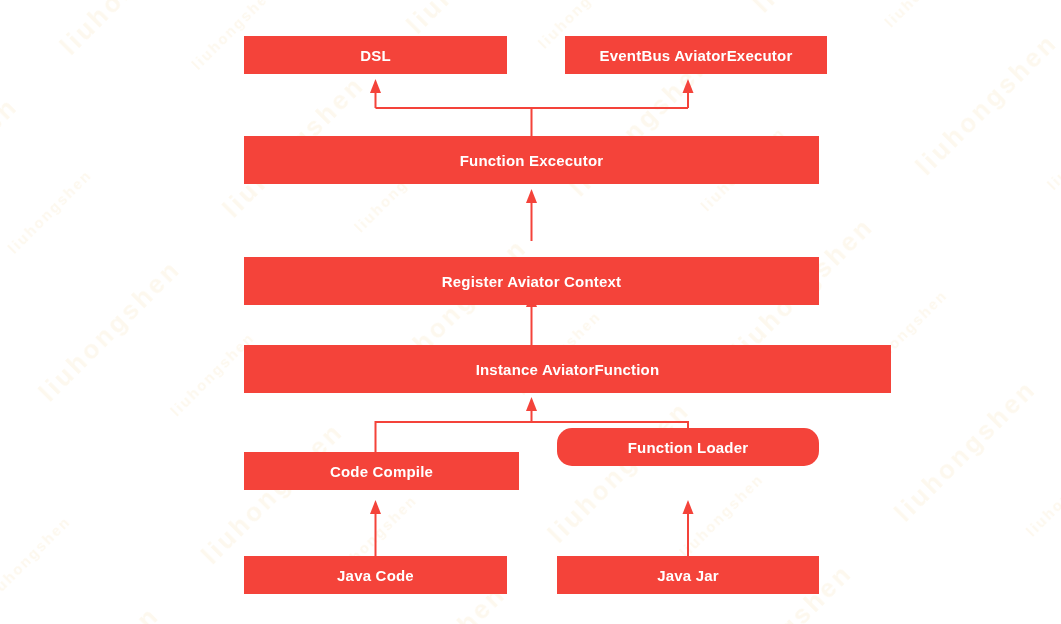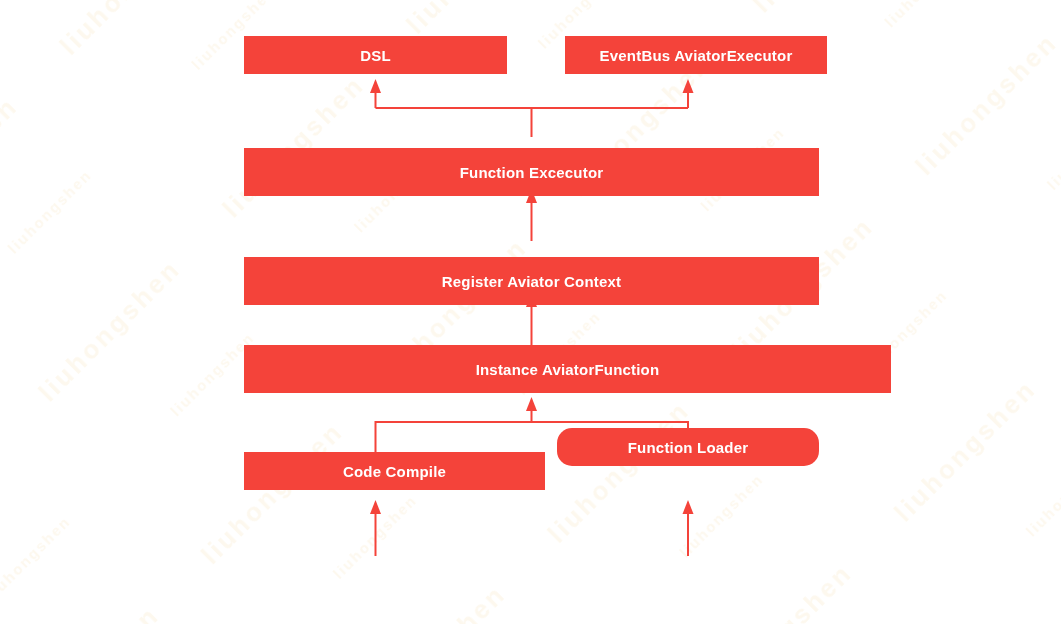--- a/index.html
+++ b/index.html
@@ -100,35 +100,41 @@
   </svg>
 
   <div class="node" style="left:244px; top:36px; width:263px; height:38px;">
     <span>DSL</span>
   </div>
 
   <div class="node" style="left:557px; top:36px; width:262px; height:38px;margin-left:8px;">
     <span>EventBus AviatorExecutor</span>
   </div>
 
-  <div class="node" style="left:244px; top:148px; width:575px; height:48px;">
+  <div class="node" style="left:244px; top:136px; width:575px; height:48px;">
     <span>Function Excecutor</span>
   </div>
 
   <div class="node" style="left:244px; top:257px; width:575px; height:48px;">
     <span>Register Aviator Context</span>
   </div>
 
   <div class="node" style="left:244px; top:345px; width:647px; height:48px;">
     <span>Instance AviatorFunction</span>
   </div>
 
-  <div class="node" style="left:244px; top:452px; width:301px; height:38px;">
+  <div class="node" style="left:244px; top:452px; width:275px; height:38px;">
     <span>Code Compile</span>
   </div>
 
   <div class="node" style="left:557px; top:428px; width:262px; height:38px;border-radius:15px;">
     <span>Function Loader</span>
   </div>
 
+  <div class="node" style="left:244px; top:556px; width:263px; height:38px;">
+    <span>Java Code</span>
+  </div>
 
+  <div class="node" style="left:557px; top:556px; width:262px; height:38px;">
+    <span>Java Jar</span>
+  </div>
 
 </div>
 
 </body></html>

